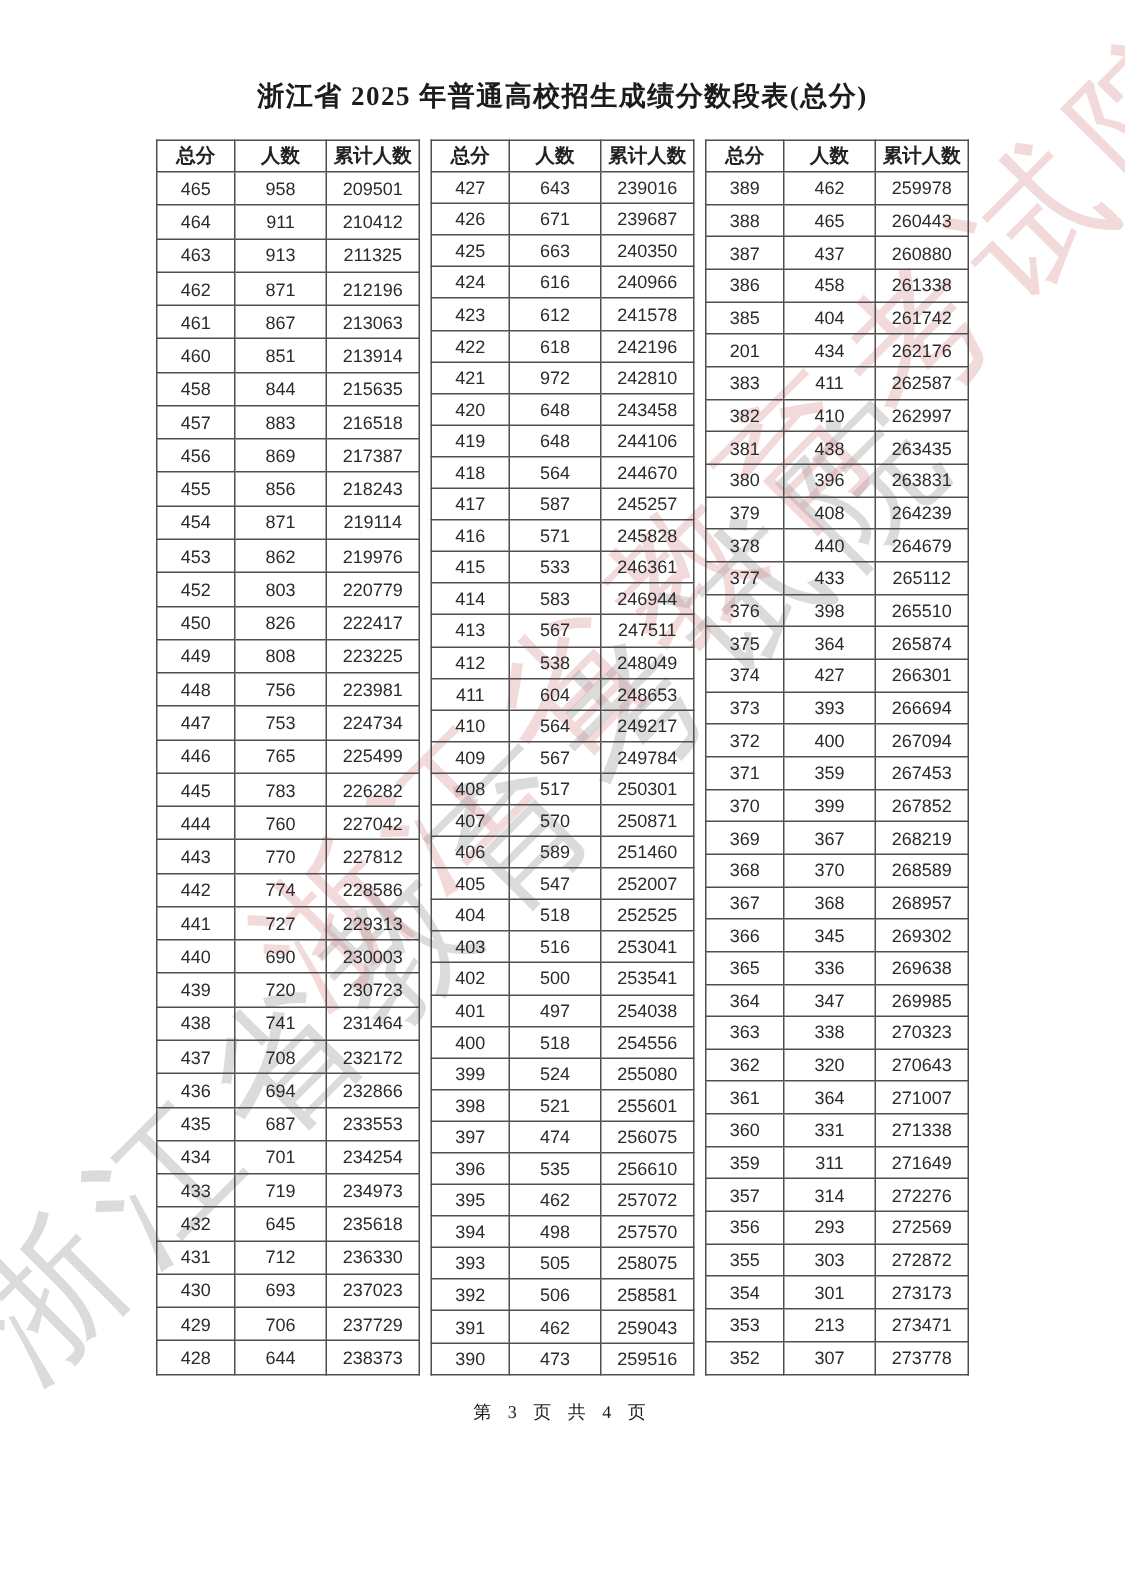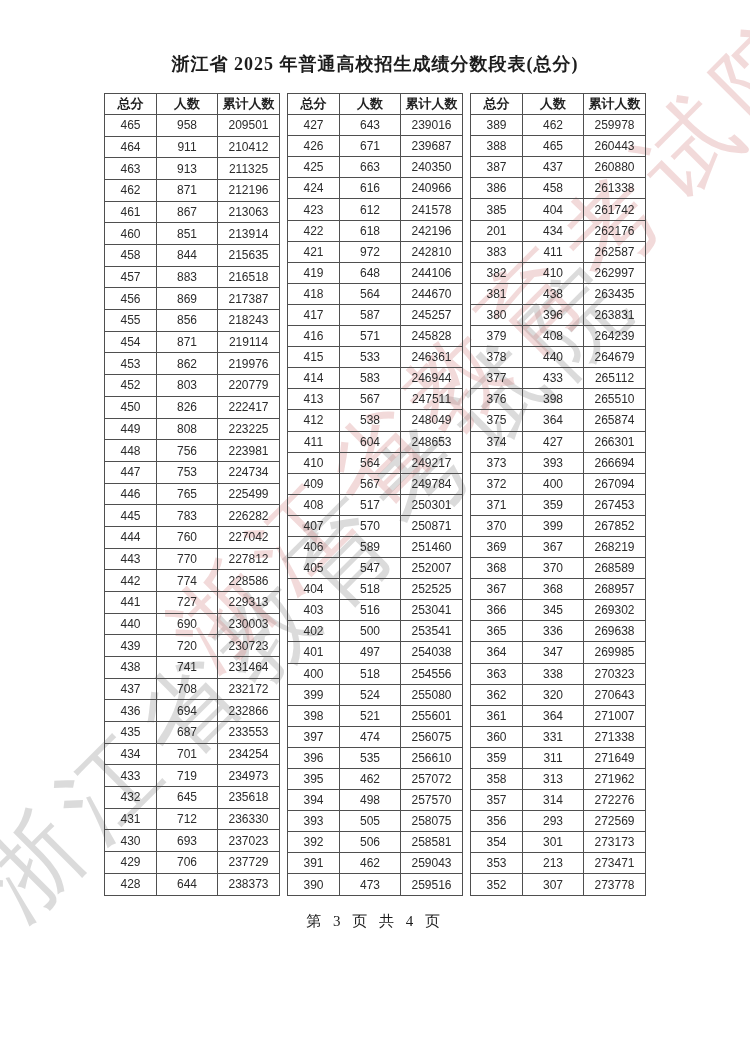--- a/index.html
+++ b/index.html
@@ -77,21 +77,21 @@
     font-size: 12px;
     color: #2b2b2b;
   }
   .score-table th:nth-child(1), .score-table td:nth-child(1) { width: 52px; }
   .score-table th:nth-child(2), .score-table td:nth-child(2) { width: 61px; }
   .score-table th:nth-child(3), .score-table td:nth-child(3) { width: 62px; }
   .footer {
     margin-top: 16px;
     text-align: center;
     font-family: "Liberation Serif", serif;
-    font-size: 15px;
+    font-size: 12px;
     letter-spacing: 4px;
     color: #1c1c1c;
   }
 </style>
 </head>
 <body>
 
 <div class="page">
   <div class="watermark wm-gray">浙江省教育考试院</div>
   <div class="watermark wm-red">浙江省教育考试院</div>
@@ -329,20 +329,25 @@
               <td>422</td>
               <td>618</td>
               <td>242196</td>
             </tr>
             <tr>
               <td>421</td>
               <td>972</td>
               <td>242810</td>
             </tr>
             <tr>
+              <td>420</td>
+              <td>648</td>
+              <td>243458</td>
+            </tr>
+            <tr>
               <td>419</td>
               <td>648</td>
               <td>244106</td>
             </tr>
             <tr>
               <td>418</td>
               <td>564</td>
               <td>244670</td>
             </tr>
             <tr>
@@ -645,33 +650,33 @@
               <td>360</td>
               <td>331</td>
               <td>271338</td>
             </tr>
             <tr>
               <td>359</td>
               <td>311</td>
               <td>271649</td>
             </tr>
             <tr>
-              <td>358</td>
-              <td>313</td>
-              <td>271962</td>
-            </tr>
-            <tr>
               <td>357</td>
               <td>314</td>
               <td>272276</td>
             </tr>
             <tr>
               <td>356</td>
               <td>293</td>
               <td>272569</td>
+            </tr>
+            <tr>
+              <td>355</td>
+              <td>303</td>
+              <td>272872</td>
             </tr>
             <tr>
               <td>354</td>
               <td>301</td>
               <td>273173</td>
             </tr>
             <tr>
               <td>353</td>
               <td>213</td>
               <td>273471</td>

